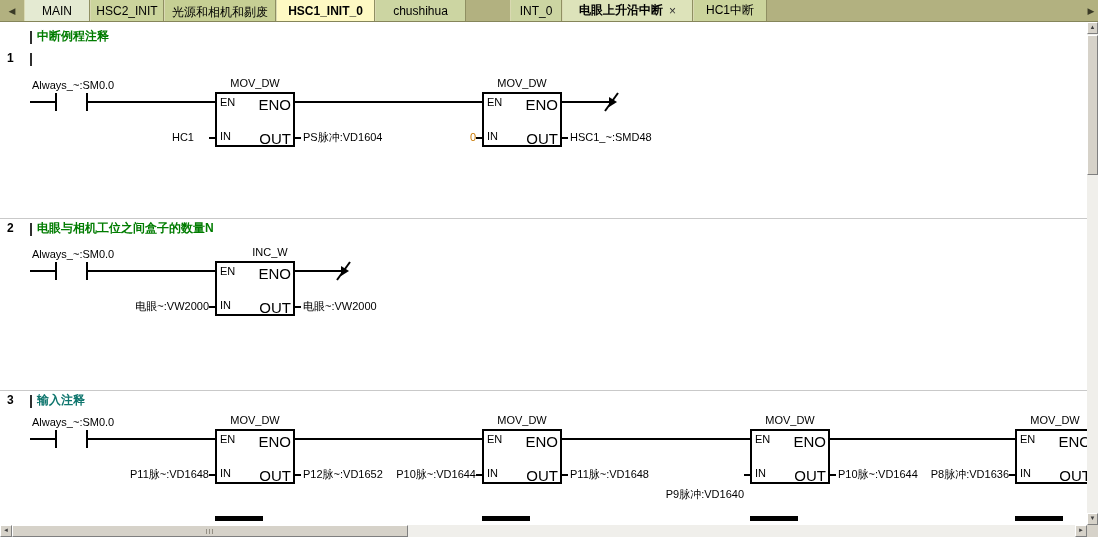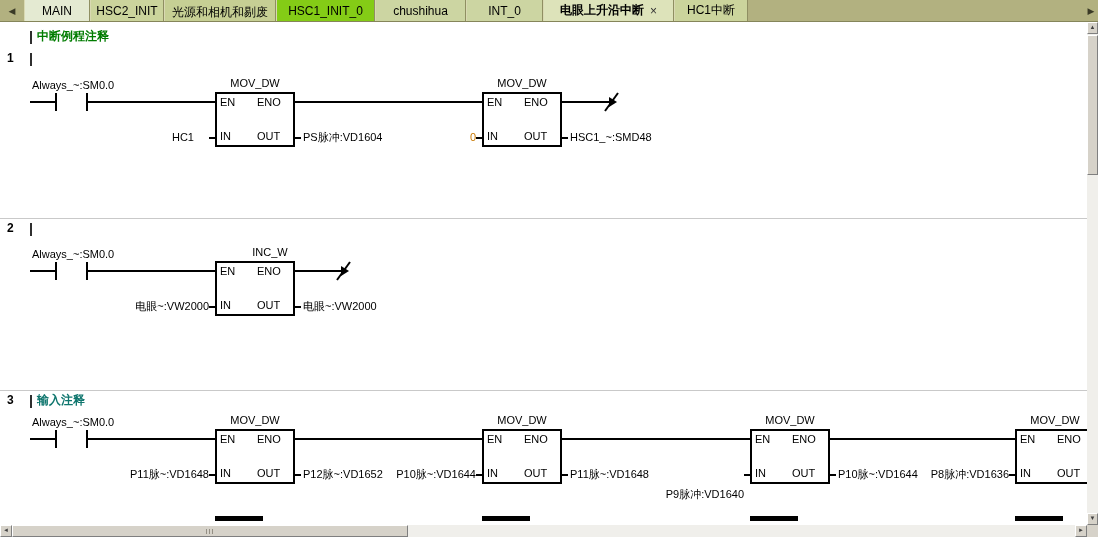--- a/index.html
+++ b/index.html
@@ -10,39 +10,39 @@
   .tabbar{position:absolute;left:0;top:0;width:1098px;height:22px;background:#b2b180;
           display:flex;align-items:stretch;border-bottom:1px solid #85855a;box-sizing:border-box;}
   .tsc{width:24px;display:flex;align-items:center;justify-content:center;font-size:9px;color:#3a3a26;cursor:pointer;}
   .tsc.right{margin-left:auto;width:14px;}
   .tab{display:flex;align-items:center;justify-content:center;font-size:12px;color:#000;
        border-right:1px solid #8f8f62;border-left:1px solid #d9d9b2;cursor:pointer;
        box-sizing:border-box;white-space:nowrap;padding:0 4px;}
   .t1{width:66px;background:#e4ead2;}
   .t2{width:74px;background:#cbd49c;}
   .t3{width:112px;background:#c6cf94;align-items:flex-end;}
-  .t4{width:99px;background:#84cc16;}
+  .t4{width:99px;background:#fef9c3;font-weight:bold;}
   .t5{width:91px;background:#ccd5a2;}
-  .t6{width:77px;background:#ccd5a2;}
+  .t6{width:52px;background:#ccd5a2;margin-left:44px;}
   .t7{width:131px;background:#dde3ba;font-weight:bold;}
   .t8{width:74px;background:#cbd49c;}
   .close{margin-left:6px;font-weight:normal;font-size:12px;color:#333;cursor:pointer;}
 
   
   .canvas{position:absolute;left:0;top:22px;width:1087px;height:503px;background:#fff;overflow:hidden;}
   .netnum{position:absolute;font-size:12px;font-weight:bold;color:#000;}
   .cbar{position:absolute;width:2px;height:13px;background:#2f2f2f;}
   .comment{position:absolute;font-size:12px;color:#007c00;white-space:nowrap;line-height:15px;font-weight:bold;}
   .comment.gray{color:#0f766e;}
   .hl{position:absolute;height:2px;background:#000;}
   .vl{position:absolute;width:2px;background:#000;}
   .box{position:absolute;width:80px;height:55px;border:2px solid #000;box-sizing:border-box;background:#fff;}
   .btitle{position:absolute;width:80px;text-align:center;font-size:11px;color:#000;}
   .pin{position:absolute;font-size:11px;color:#000;}
-  .pinr{position:absolute;font-size:11px;color:#000;width:34px;}
+  .pinr{position:absolute;font-size:15px;color:#000;width:34px;text-align:right;}
   .lbl{position:absolute;font-size:11px;color:#000;white-space:nowrap;height:14px;line-height:14px;}
   .rlbl{width:120px;text-align:right;}
   .orange{color:#c87800;}
   .netsep{position:absolute;left:0;width:1087px;height:1px;background:#c9c9c9;}
   .nb{position:absolute;width:48px;height:5px;background:#000;top:494px;}
   .endarrow{position:absolute;}
 
   
   .hscroll{position:absolute;left:0;top:525px;width:1087px;height:12px;background:#f0efeb;}
   .vscroll{position:absolute;left:1087px;top:22px;width:11px;height:503px;background:#f0efeb;}
@@ -131,20 +131,21 @@
     <svg class="endarrow" style="left:600px;top:69px" width="22" height="22" viewBox="0 0 22 22">
       <path d="M0 11 H9" stroke="#000" stroke-width="2" fill="none"></path>
       <path d="M9 6 L17 11 L9 16 Z" fill="#000"></path>
       <path d="M5 20 L18 2" stroke="#000" stroke-width="2" fill="none"></path>
     </svg>
 
     <div class="netsep" style="top:196px"></div>
 
     <div class="netnum" style="left:7px;top:199px">2</div>
     <div class="cbar" style="left:30px;top:201px"></div>
+    <div class="comment" style="left:37px;top:199px">电眼与相机工位之间盒子的数量N</div>
 
     <div class="lbl" style="left:32px;top:225px">Always_~:SM0.0</div>
     <div class="hl" style="left:30px;top:248px;width:25px"></div>
     <div class="vl" style="left:55px;top:240px;height:18px"></div>
     <div class="vl" style="left:86px;top:240px;height:18px"></div>
     <div class="hl" style="left:88px;top:248px;width:127px"></div>
 
     <div class="btitle" style="left:230px;top:224px">INC_W</div>
     <div class="box" style="left:215px;top:239px"></div>
     <div class="pin" style="left:220px;top:243px">EN</div>

